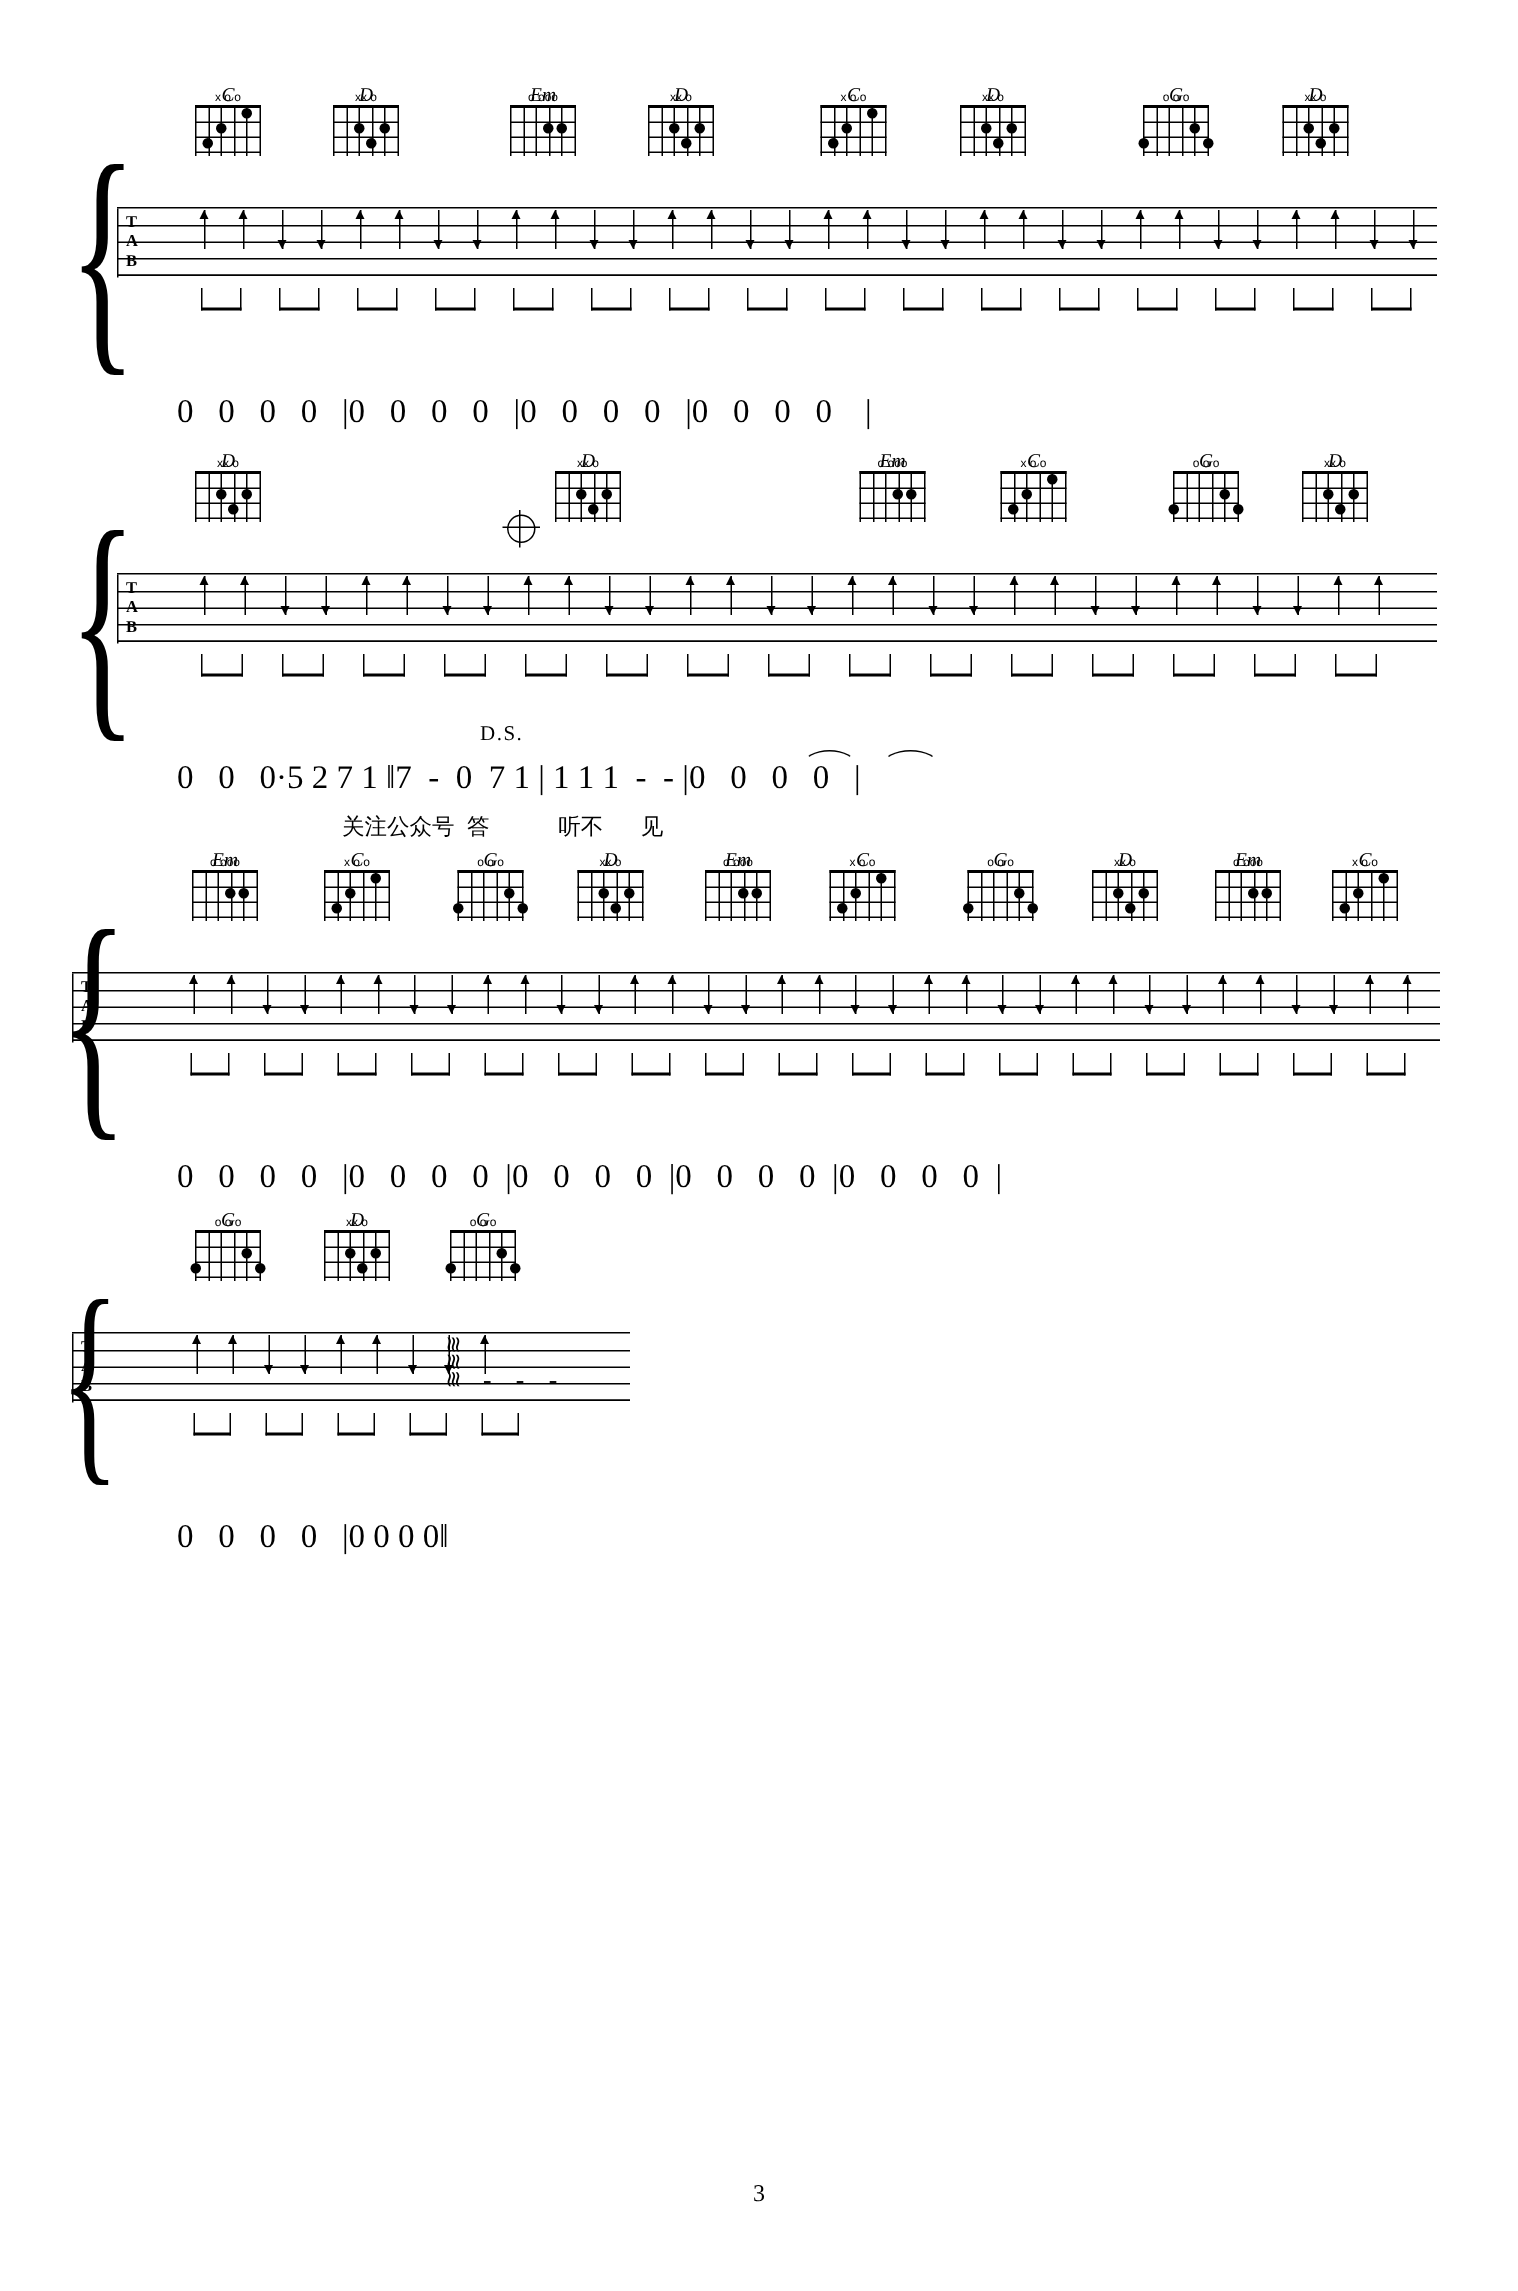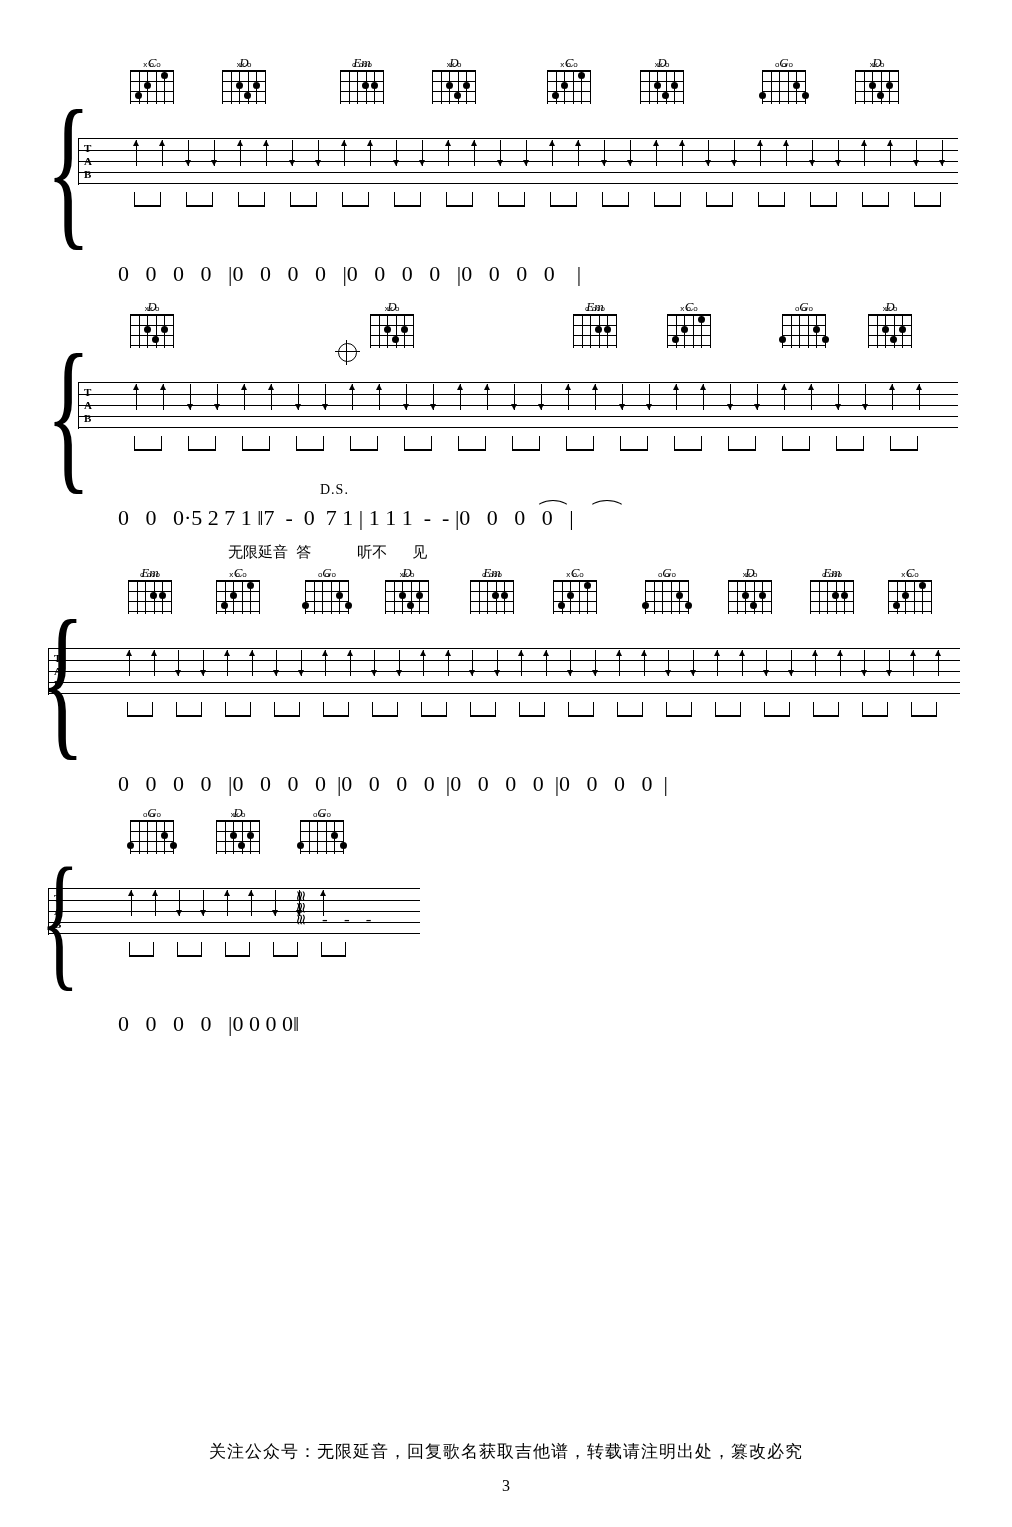--- a/index.html
+++ b/index.html
@@ -952,21 +952,21 @@
         <div class="beam" style="left: 0px; top: 13px; width: 28px;"></div>
         <div class="stem" style="left: 0px;"></div>
         <div class="stem" style="left: 27px;"></div>
       </div>
       <div class="beamgrp" style="left: 890px; top: 436px;">
         <div class="beam" style="left: 0px; top: 13px; width: 28px;"></div>
         <div class="stem" style="left: 0px;"></div>
         <div class="stem" style="left: 27px;"></div>
       </div>
       <div class="numrow" style="left: 118px; top: 506px;">0   0   0·5 2 7 1 ‖7  -  0  7 1 | 1 1 1  -  - |0   0   0   0   |</div>
-      <div class="lyricrow" style="left: 228px; top: 543px;">无限延音  答           听不      见</div>
+      <div class="lyricrow" style="left: 228px; top: 543px;">关注公众号  答           听不      见</div>
       <div class="dsmark" style="left: 320px; top: 482px;">D.S.</div>
       <div class="coda" style="left: 338px; top: 343px;"></div>
       <div class="tie" style="left: 535px; top: 500px; width: 34px;"></div>
       <div class="tie" style="left: 588px; top: 500px; width: 36px;"></div>
     </div>
 
   <div class="system" id="sys3">
       <div class="brace" style="left: 40px; top: 630px; font-size: 170px;">{</div>
       <div class="chord" style="left: 123px; top: 566px;">
         <div class="cname">Em</div>
@@ -1525,17 +1525,16 @@
         <div class="beam" style="left: 0px; top: 13px; width: 25px;"></div>
         <div class="stem" style="left: 0px;"></div>
         <div class="stem" style="left: 24px;"></div>
       </div>
       <div class="numrow" style="left: 118px; top: 1012px;">0   0   0   0   |0 0 0 0‖</div>
       <div class="dashes" style="left: 322px; top: 910px;">- - -</div>
       <div class="squiggle" style="left: 296px; top: 890px; writing-mode: vertical-rl;">≋≋≋</div>
     </div>
 
   <div class="footer" style="top:1440px">
-    <div class="note">关注公众号：无限延音，回复歌名获取吉他谱，转载请注明出处，篡改必究</div>
     <div class="pageno">3</div>
   </div>
 
 </div>
 
 </body></html>

